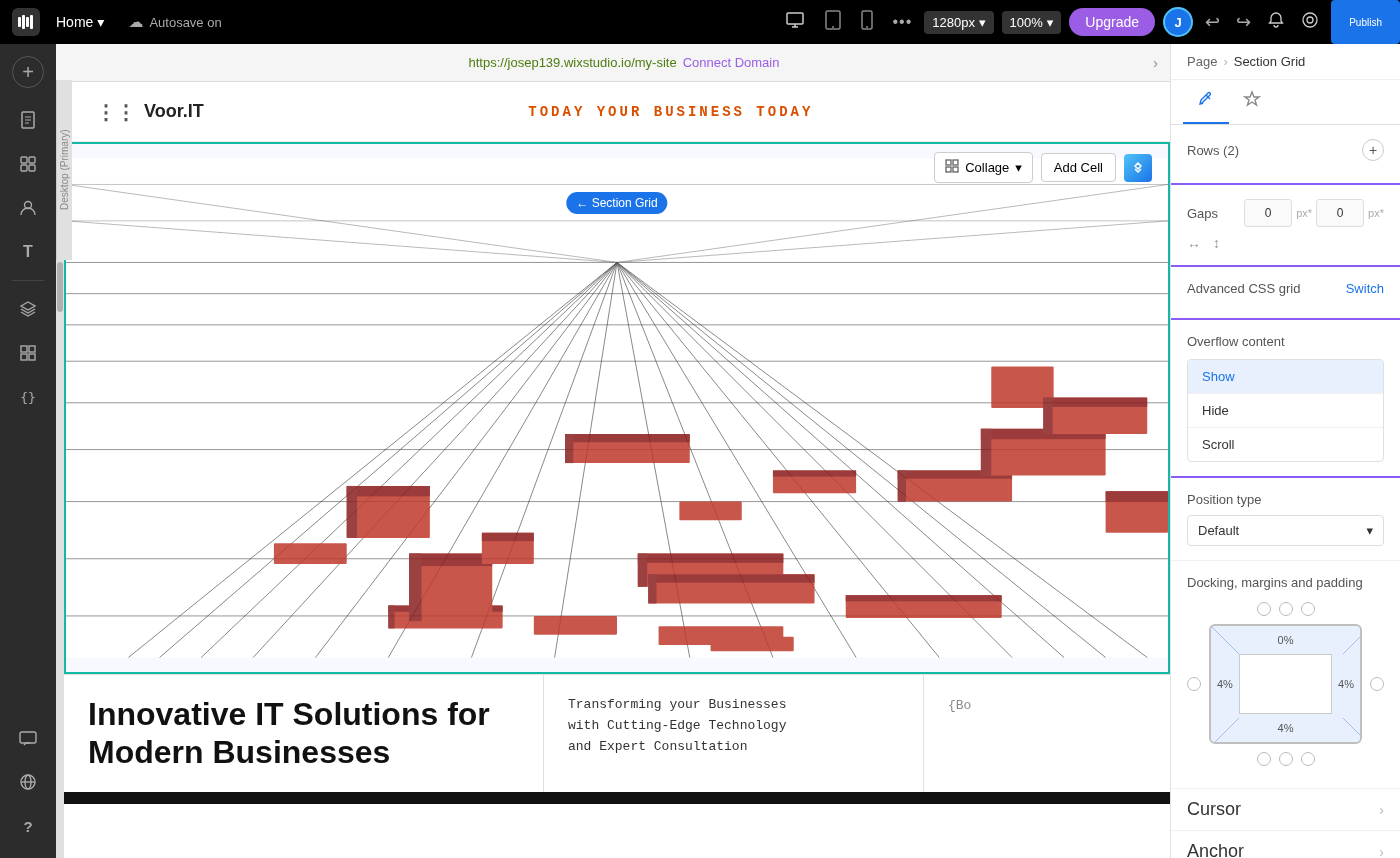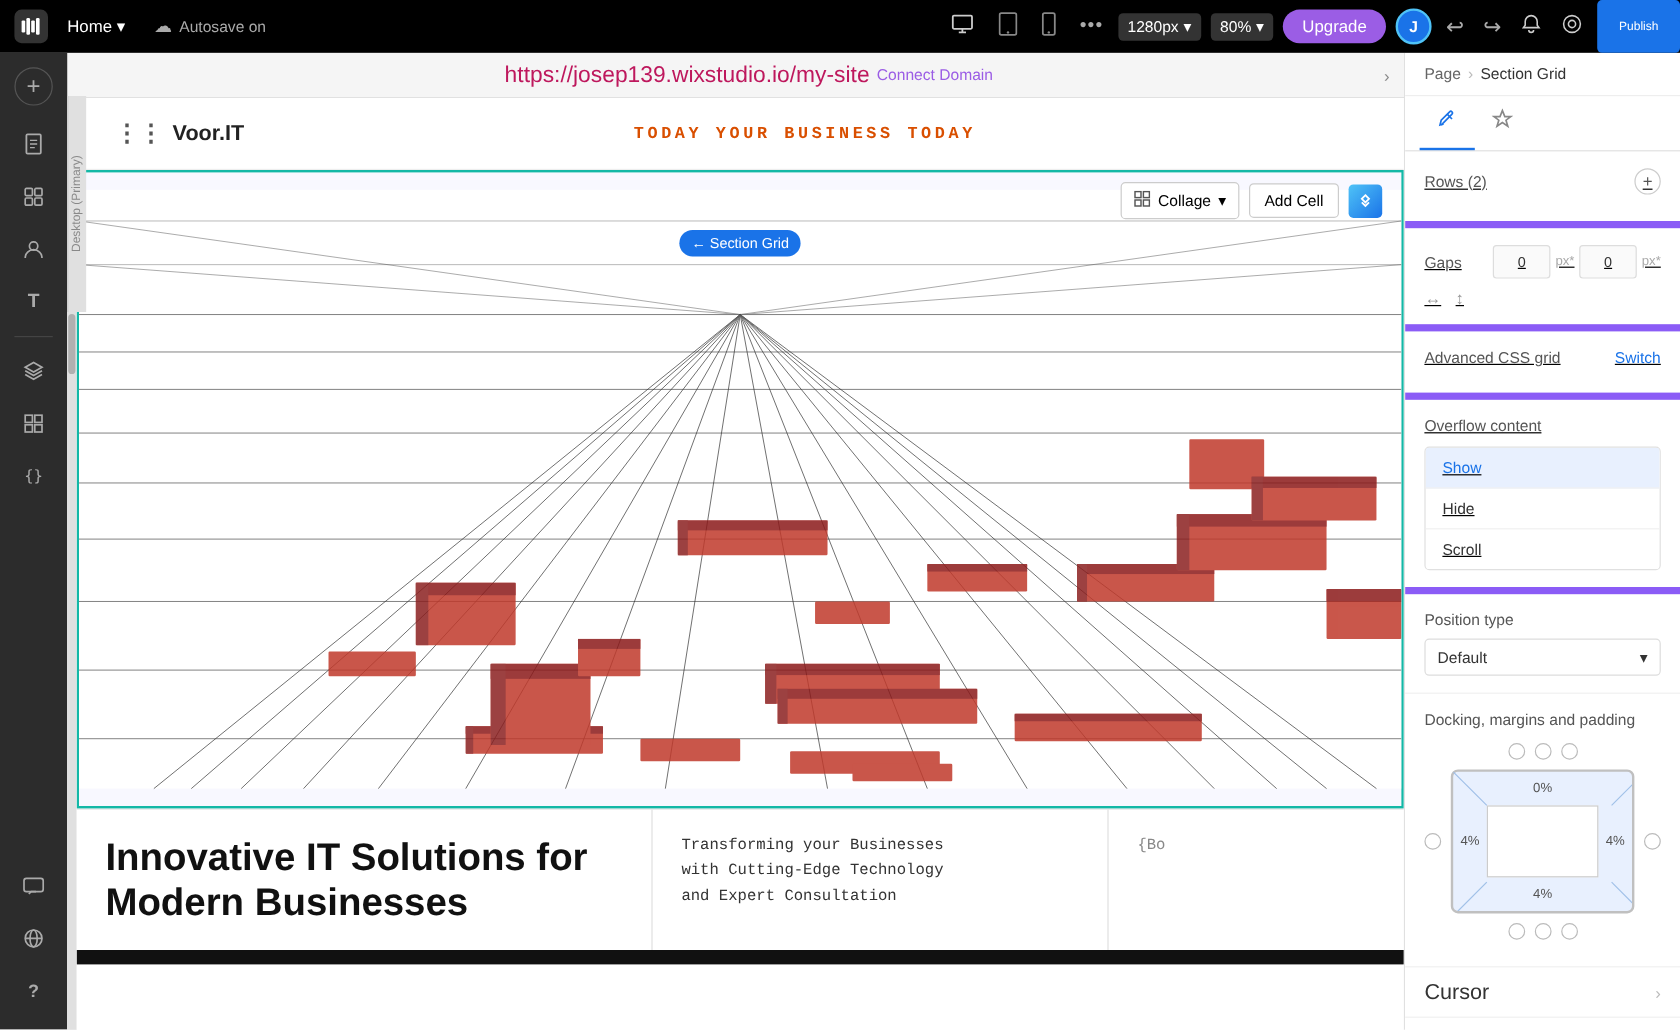--- a/index.html
+++ b/index.html
@@ -126,22 +126,22 @@
       height: 38px;
       background: #f5f5f5;
       display: flex;
       align-items: center;
       justify-content: center;
       border-bottom: 1px solid #ddd;
       position: relative;
       flex-shrink: 0;
     }
     .url-text {
-      font-size: 19px;
-      color: #be185d;
+      font-size: 13px;
+      color: #4d7c0f;
       padding-left: 22px;
     }
     .url-connect {
       font-size: 13px;
       color: #9b5de5;
       font-weight: 500;
       margin-left: 6px;
       cursor: pointer;
     }
     .url-arrow {
@@ -339,22 +339,21 @@
       border-bottom: 2px solid transparent;
     }
     .panel-tab.active {
       color: #1a73e8;
       border-bottom-color: #1a73e8;
     }
 
     
     .panel-section {
       padding: 14px 16px;
-      border-bottom: 6px solid #8b5cf6;
-      text-decoration: underline;
+      border-bottom: 2px solid #8b5cf6;
     }
     .panel-row {
       display: flex;
       align-items: center;
       justify-content: space-between;
       margin-bottom: 8px;
     }
     .panel-label {
       color: #555;
       font-size: 13px;
@@ -519,21 +518,21 @@
           <circle cx="6" cy="17" r="1" fill="#888"></circle>
         </svg>
     </span>
     <span class="topbar-icon-btn" style="font-size:16px; letter-spacing:1px;">•••</span>
   </div>
   <div class="topbar-resolution">
     <span>1280px</span>
     <span>▾</span>
   </div>
   <div class="topbar-zoom">
-    <span>80%</span>
+    <span>100%</span>
     <span>▾</span>
   </div>
   <button class="btn-upgrade">Upgrade</button>
   <div class="topbar-avatar">J</div>
   <span class="topbar-icon-btn">↩</span>
   <span class="topbar-icon-btn">↪</span>
   <span class="topbar-icon-btn">
     <svg width="18" height="18" viewBox="0 0 18 18" fill="none">
         <path d="M9 2a5 5 0 00-5 5v3l-1.5 2h13L14 10V7a5 5 0 00-5-5z" stroke="#ccc" stroke-width="1.3" fill="none"></path>
         <path d="M7 14a2 2 0 004 0" stroke="#ccc" stroke-width="1.3"></path>

